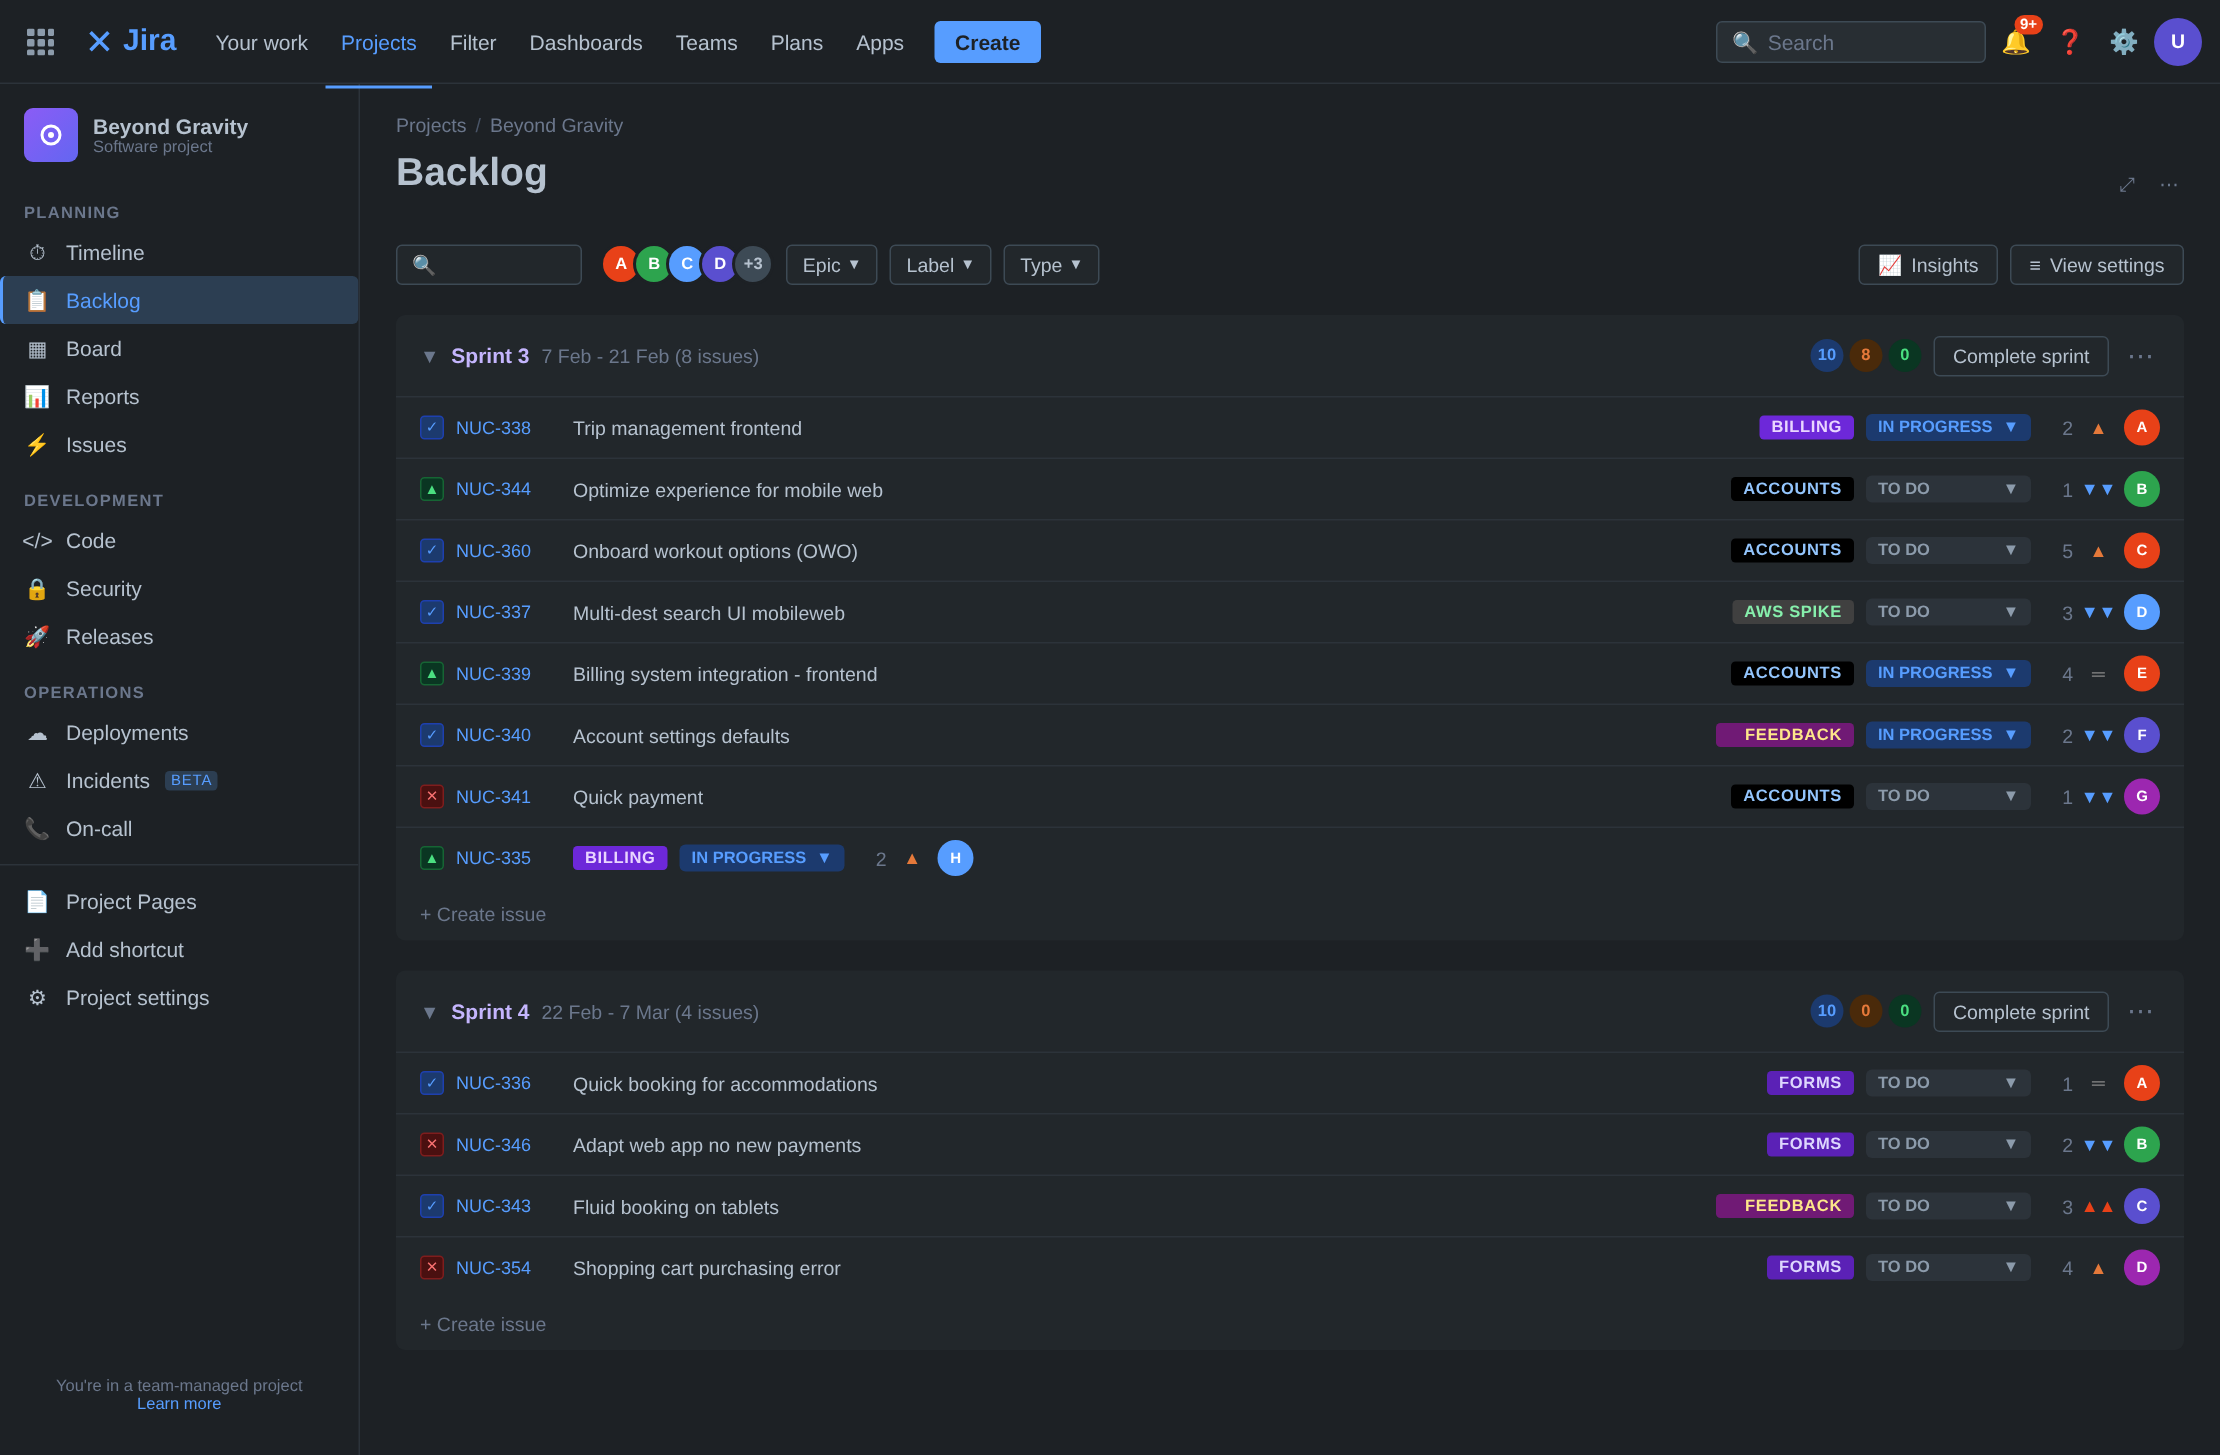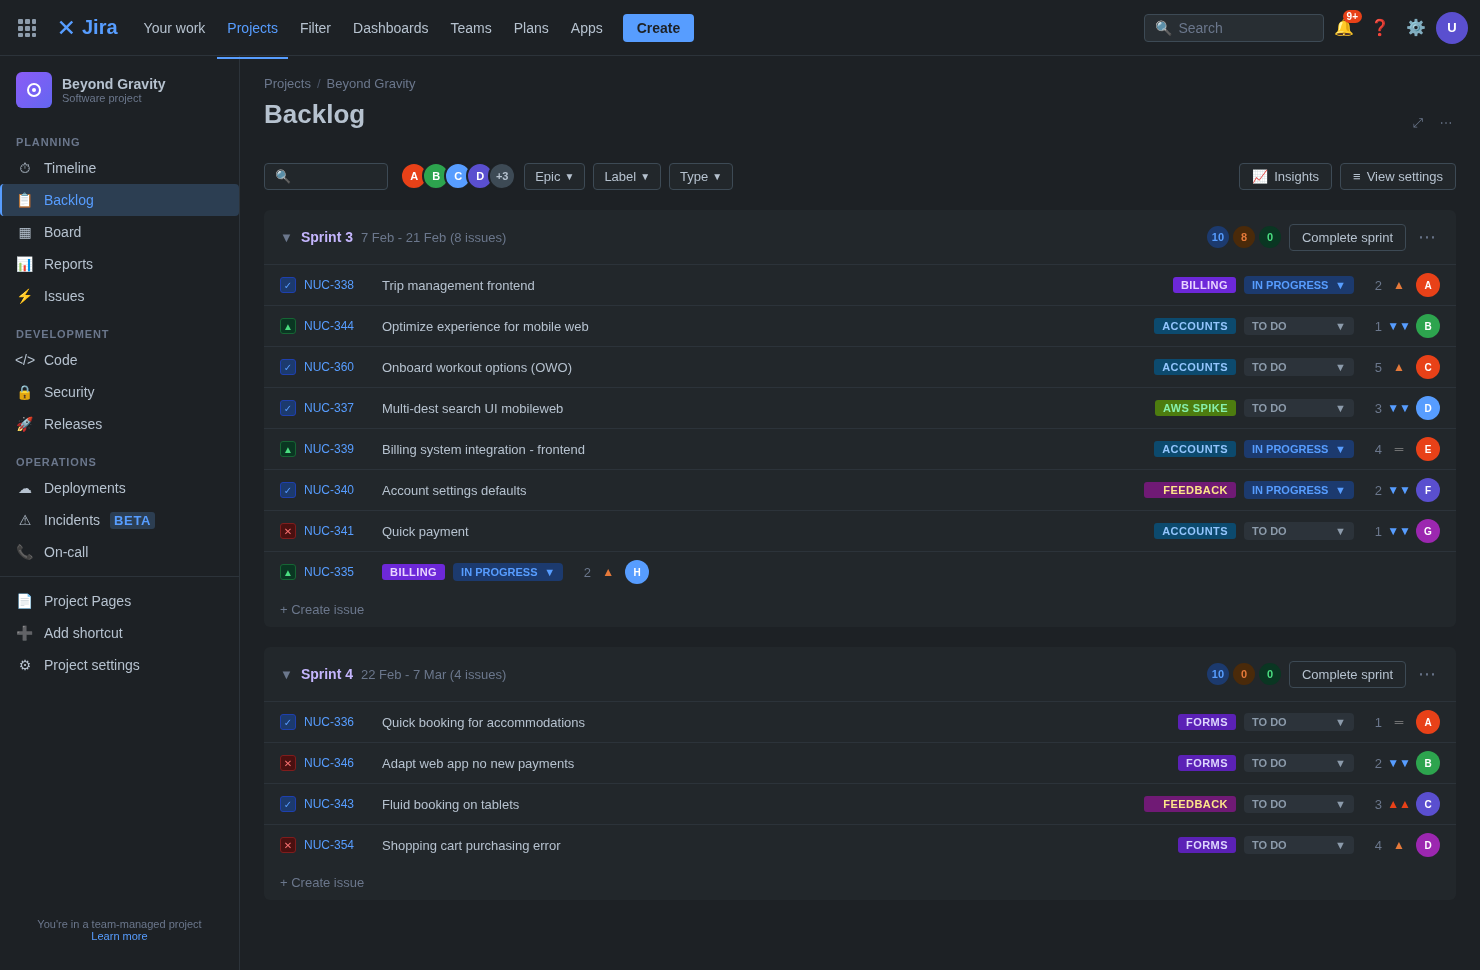--- a/index.html
+++ b/index.html
@@ -46,21 +46,21 @@
     .project-name { color: #b6c2cf; font-size: 14px; font-weight: 600; }
     .project-type { color: #6b778c; font-size: 11px; }
     .sidebar-section { padding: 16px 16px 4px; }
     .sidebar-section-label { color: #6b778c; font-size: 11px; font-weight: 600; letter-spacing: 0.08em; text-transform: uppercase; }
     .sidebar-item { display: flex; align-items: center; gap: 10px; padding: 7px 16px; border-radius: 4px; cursor: pointer; color: #b6c2cf; font-size: 14px; }
     .sidebar-item.active { background: #2c3e52; color: #579dff; border-left: 2px solid #579dff; padding-left: 14px; }
     .sidebar-icon { width: 18px; height: 18px; display: flex; align-items: center; justify-content: center; flex-shrink: 0; font-size: 14px; }
     .sidebar-divider { height: 1px; background: #2c333a; margin: 8px 0; }
     .sidebar-bottom { padding: 12px 4px; font-size: 11px; color: #6b778c; text-align: center; margin-top: auto; }
     .sidebar-bottom a { color: #579dff; text-decoration: none; }
-    .beta-badge { font-size: 13px; background: #2c3e52; color: #579dff; border-radius: 3px; padding: 1px 4px; font-weight: 700; letter-spacing: 0.05em; }
+    .beta-badge { font-size: 10px; background: #2c3e52; color: #579dff; border-radius: 3px; padding: 1px 4px; font-weight: 400; letter-spacing: 0.05em; }
 
     
     .main-content { flex: 1; overflow-y: auto; padding: 20px 24px; background: #1d2125; }
     .breadcrumb { display: flex; align-items: center; gap: 6px; color: #6b778c; font-size: 13px; margin-bottom: 8px; }
     .breadcrumb a { color: #6b778c; text-decoration: none; }
     .breadcrumb-sep { color: #4a5568; }
     .page-title { font-size: 26px; font-weight: 600; color: #b6c2cf; margin-bottom: 16px; }
     .toolbar { display: flex; align-items: center; gap: 8px; margin-bottom: 20px; flex-wrap: wrap; }
     .filter-search { display: flex; align-items: center; background: #22272b; border: 1px solid #3d4a55; border-radius: 4px; padding: 5px 10px; gap: 6px; min-width: 120px; }
     .filter-search input { background: none; border: none; outline: none; color: #b6c2cf; font-size: 13px; width: 80px; }
@@ -91,22 +91,22 @@
     .issue-row { display: flex; align-items: center; padding: 8px 16px; border-bottom: 1px solid #2c333a; gap: 8px; cursor: pointer; }
     .issue-row:last-of-type { border-bottom: none; }
     .issue-type-icon { width: 16px; height: 16px; border-radius: 3px; display: flex; align-items: center; justify-content: center; flex-shrink: 0; font-size: 10px; }
     .type-story { background: #0a3622; color: #4ade80; border: 1px solid #166534; }
     .type-bug { background: #4a1010; color: #f87171; border: 1px solid #7f1d1d; }
     .type-task { background: #1c3a6e; color: #579dff; border: 1px solid #1e40af; }
     .issue-key { color: #579dff; font-size: 12px; min-width: 70px; flex-shrink: 0; }
     .issue-summary { flex: 1; color: #b6c2cf; font-size: 13px; white-space: nowrap; overflow: hidden; text-overflow: ellipsis; }
     .label-pill { padding: 2px 8px; border-radius: 3px; font-size: 11px; font-weight: 700; letter-spacing: 0.04em; flex-shrink: 0; }
     .label-billing { background: #6d28d9; color: #e9d5ff; }
-    .label-accounts { background: #0c4a6e; color: #93c5fd; }
-    .label-aws { background: #4d7c0f; color: #86efac; }
+    .label-accounts { background: #000000; color: #93c5fd; }
+    .label-aws { background: #404040; color: #86efac; }
     .label-feedback { background: #701a75; color: #fde68a; padding-left: 19px; }
     .label-forms { background: #5b21b6; color: #ddd6fe; }
     .status-badge { padding: 3px 8px; border-radius: 4px; font-size: 11px; font-weight: 600; display: flex; align-items: center; gap: 3px; cursor: pointer; white-space: nowrap; flex-shrink: 0; min-width: 110px; justify-content: space-between; }
     .status-inprogress { background: #1c3a6e; color: #579dff; }
     .status-todo { background: #2c333a; color: #8c9bab; }
     .issue-points { color: #6b778c; font-size: 13px; width: 20px; text-align: right; flex-shrink: 0; }
     .priority-icon { width: 18px; height: 18px; display: flex; align-items: center; justify-content: center; flex-shrink: 0; font-size: 12px; }
     .issue-avatar { width: 24px; height: 24px; border-radius: 50%; display: flex; align-items: center; justify-content: center; font-size: 10px; font-weight: 700; color: white; flex-shrink: 0; }
 
     

